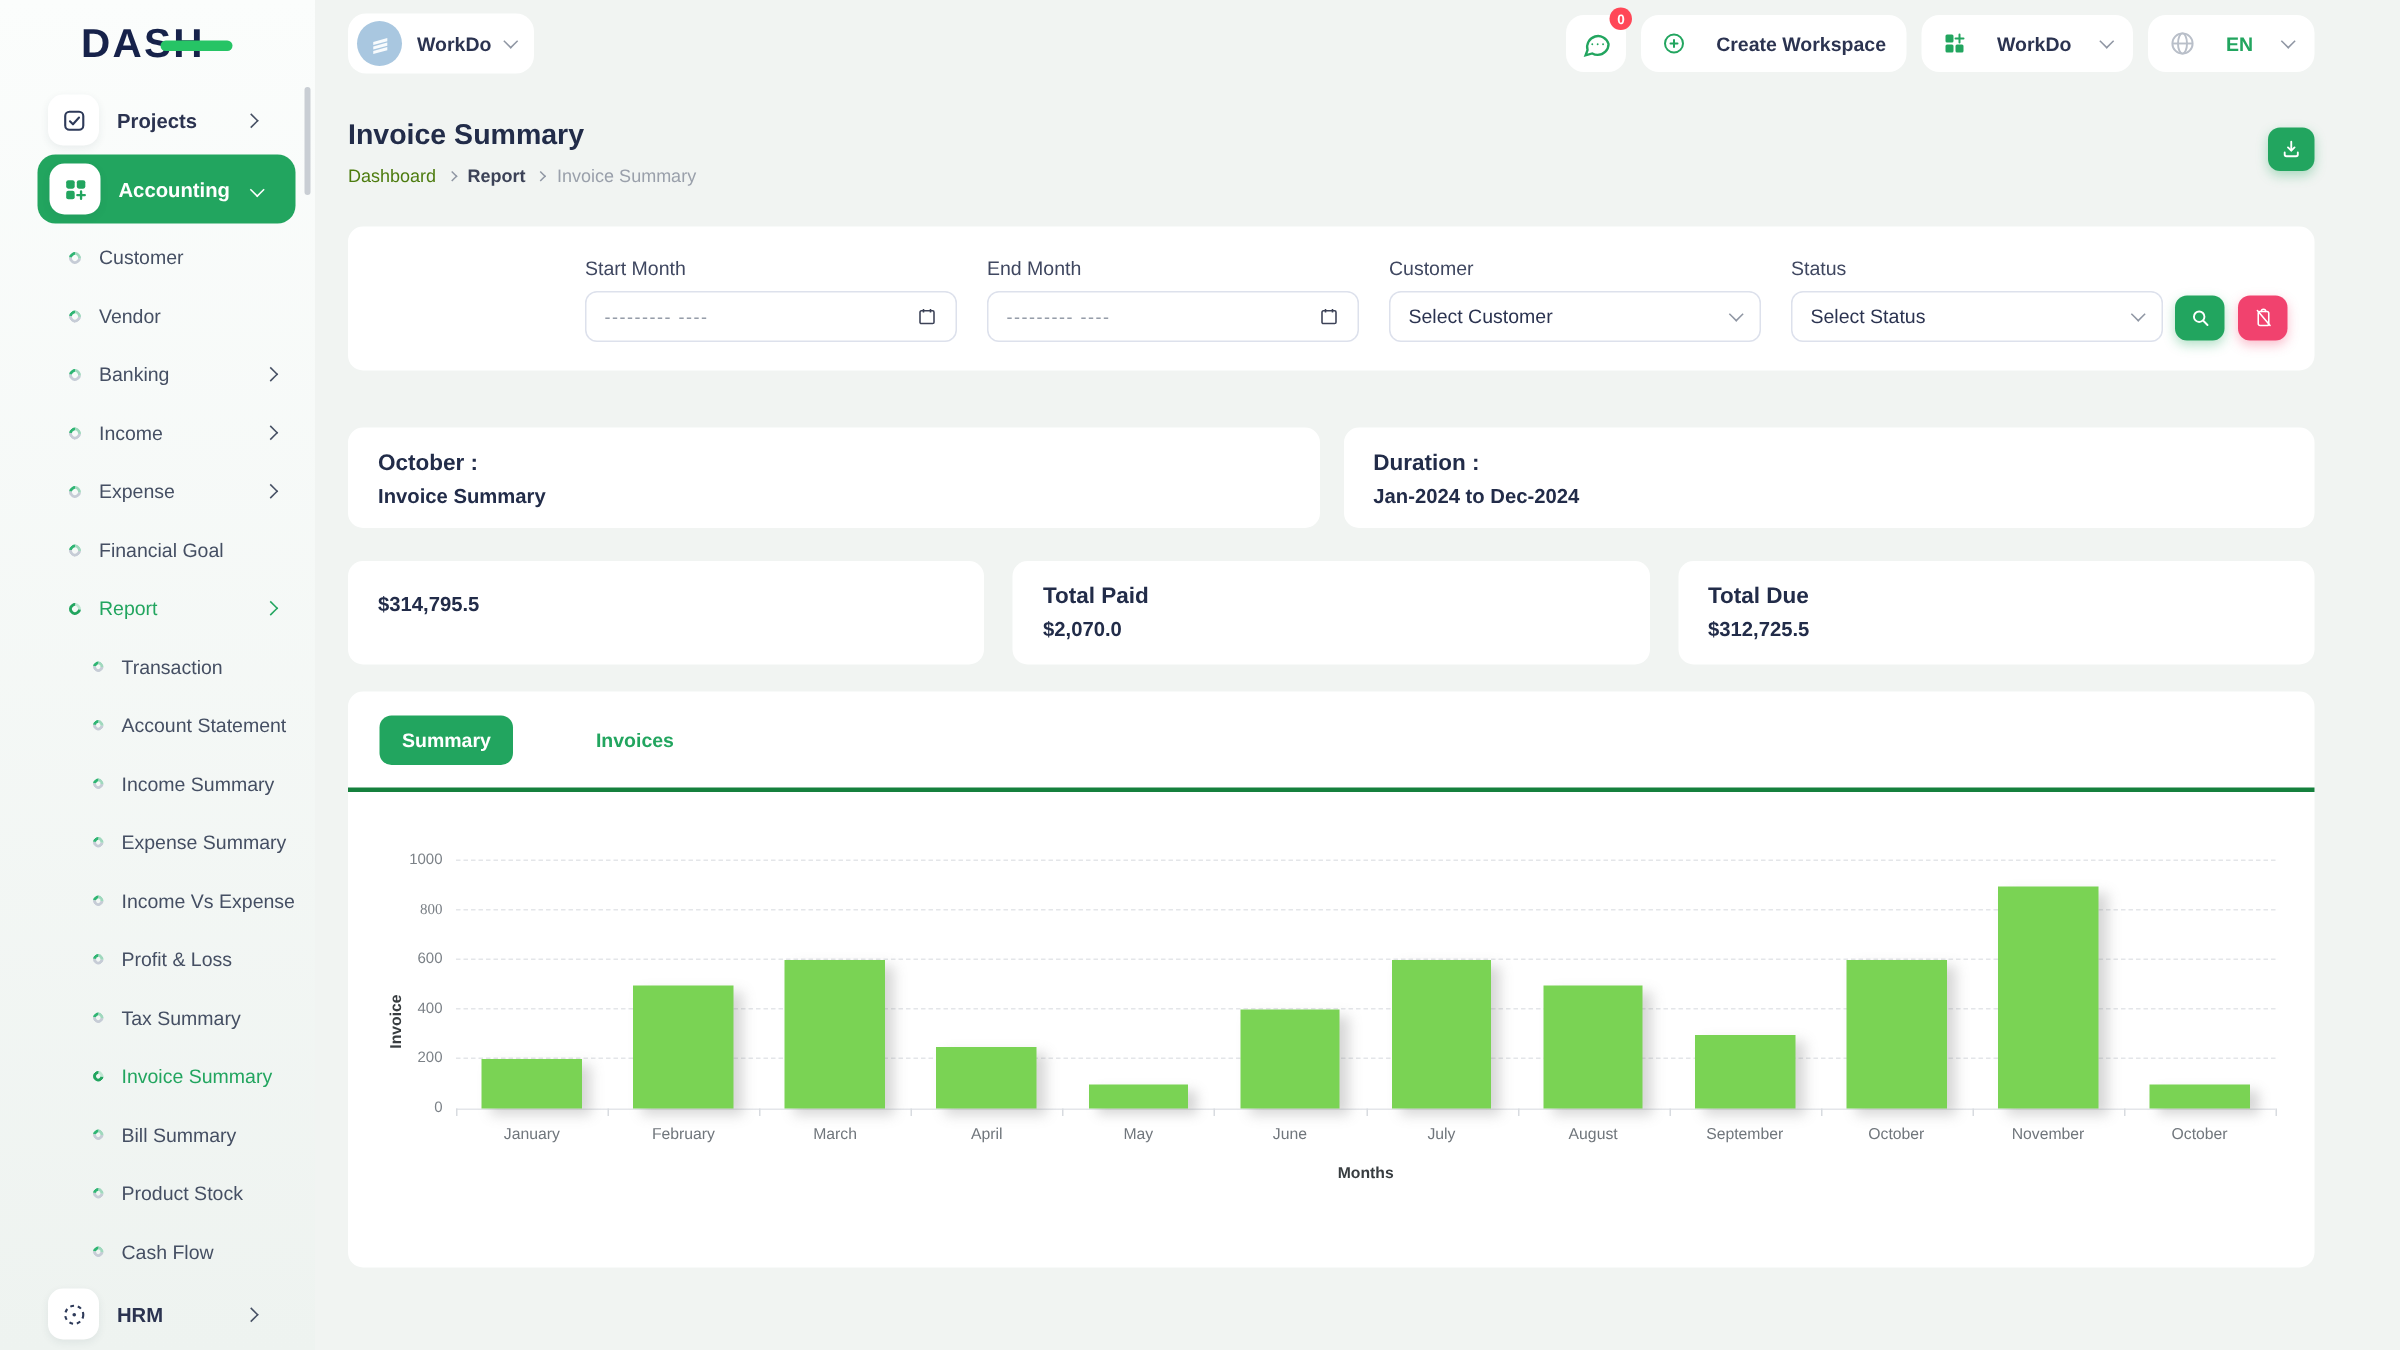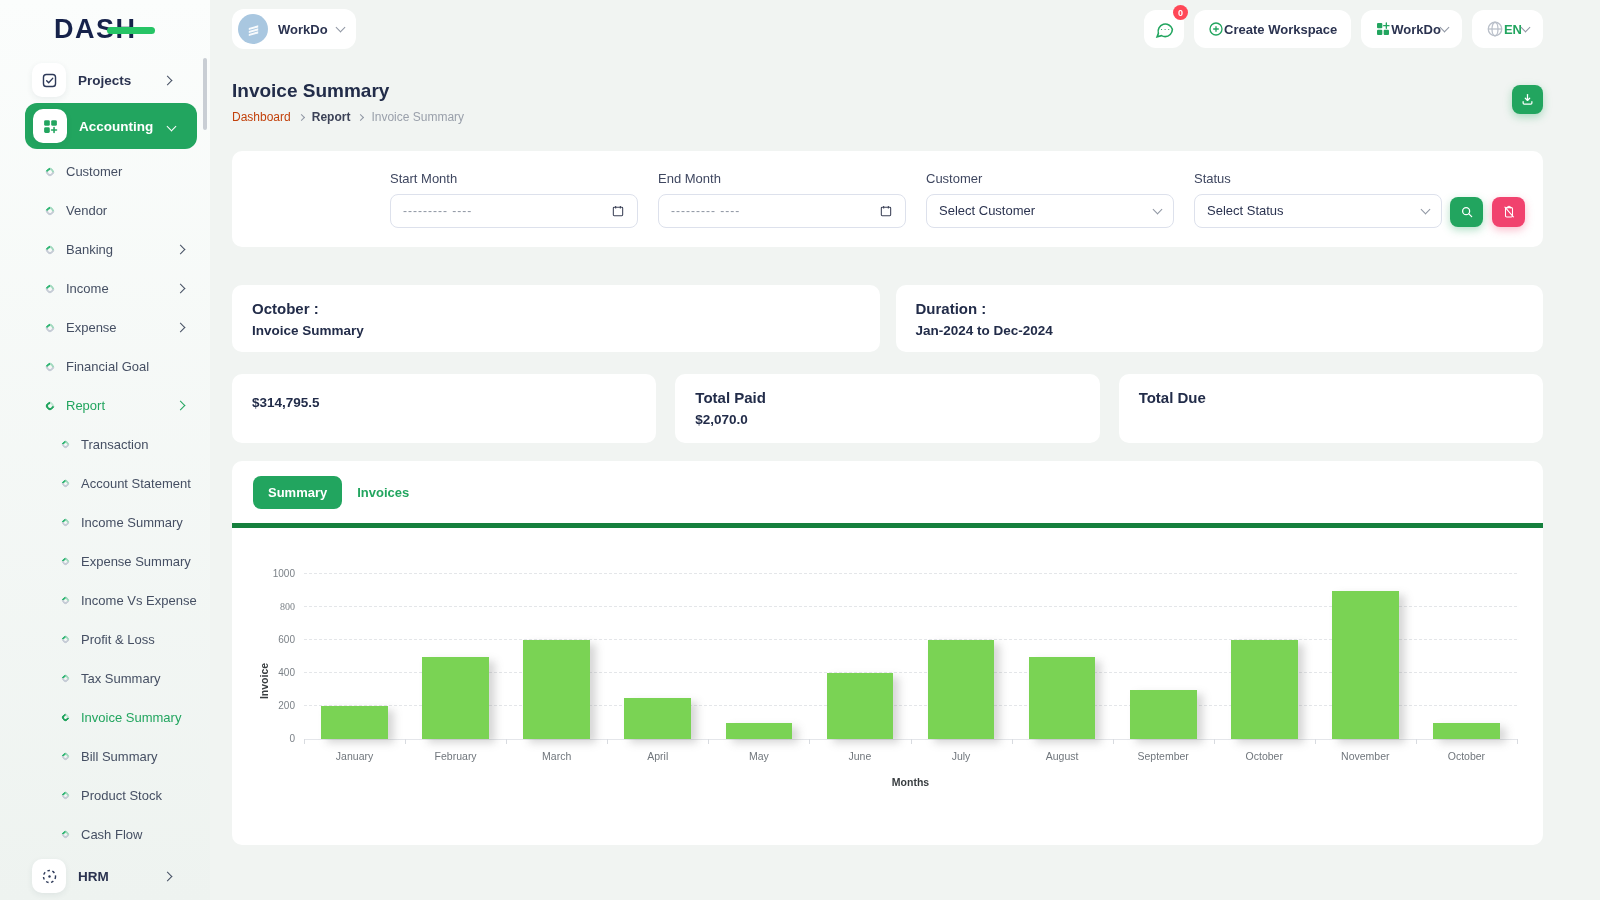--- a/index.html
+++ b/index.html
@@ -38,27 +38,27 @@
   .main { flex:1; padding:0 57px 0 22px; }
 
   .topbar { display:flex; align-items:center; margin-top:8px; height:42px; }
   .ws-chip { display:flex; align-items:center; background:#fff; border-radius:12px; padding:5px 12px 5px 6px; cursor:pointer; }
   .avatar { width:30px; height:30px; border-radius:50%; background:#a9c7e0; display:flex; align-items:center; justify-content:center; margin-right:10px; }
   .chip-label { font-size:13px; font-weight:700; color:#2b3350; margin-right:9px; }
   .chev-g { width:7px; height:7px; border-right:1.8px solid #8f96a3; border-bottom:1.8px solid #8f96a3; transform:rotate(45deg); margin-top:-3px; }
   .tb-right { margin-left:auto; display:flex; align-items:center; gap:10px; }
   .chat-btn { position:relative; width:40px; height:38px; background:#fff; border-radius:12px; display:flex; align-items:center; justify-content:center; cursor:pointer; }
   .badge { position:absolute; top:-5px; right:-4px; min-width:15px; height:15px; border-radius:8px; background:#ff4757; color:#fff; font-size:9px; font-weight:700; display:flex; align-items:center; justify-content:center; padding:0 4px; }
-  .tb-btn { display:flex; align-items:center; gap:0; background:#fff; border-radius:12px; height:38px; padding:0 14px; font-size:13px; font-weight:600; color:#2b3350; cursor:pointer; }
+  .tb-btn { display:flex; align-items:center; gap:20px; background:#fff; border-radius:12px; height:38px; padding:0 14px; font-size:13px; font-weight:600; color:#2b3350; cursor:pointer; }
   .en { color:#22A55F; font-weight:700; }
 
   .page-head { display:flex; align-items:flex-start; margin-top:30px; }
   .page-title { font-size:19px; font-weight:700; color:#222c49; }
   .crumbs { display:flex; align-items:center; gap:8px; margin-top:8px; font-size:12px; }
-  .crumb-link { color:#c2410c; cursor:pointer; }
+  .crumb-link { color:#4d7c0f; cursor:pointer; }
   .crumb-mid { color:#3c4257; font-weight:600; cursor:pointer; }
   .crumb-cur { color:#9aa0ab; }
   .crumb-sep { width:5px; height:5px; border-right:1.5px solid #8f96a3; border-top:1.5px solid #8f96a3; transform:rotate(45deg); }
   .dl-btn { margin-left:auto; margin-top:5px; width:31px; height:29px; border-radius:8px; background:#22A55F; display:flex; align-items:center; justify-content:center; cursor:pointer; box-shadow:0 3px 8px rgba(34,165,95,.35); }
 
   .card { background:#fff; border-radius:10px; }
 
   .filter-card { margin-top:27px; height:96px; display:flex; align-items:center; padding:0 18px 0 158px;justify-content:space-between; }
   .f-field { width:248px; margin-right:20px; }
   .f-label { font-size:13px; color:#3f4760; margin-bottom:8px; }
@@ -72,21 +72,21 @@
 
   .two-col { display:flex; gap:16px; margin-top:38px; }
   .info-card { flex:1; height:67px; padding:15px 20px; }
   .info-title { font-size:15px; font-weight:700; color:#222c49; }
   .info-val { font-size:13.5px; font-weight:700; color:#222c49; margin-top:6px; }
 
   .stats { display:flex; gap:19px; margin-top:22px; }
   .stat-card { flex:1; height:69px; padding:15px 20px; }
 
   .chart-card { margin-top:18px; height:384px; }
-  .tabs { display:flex; align-items:center; height:67px; padding:0 21px; border-bottom:5px solid #15803d; }
+  .tabs { display:flex; align-items:center; height:67px; padding:0 21px; border-bottom:3px solid #15803d;gap:40px; }
   .tab-active { background:#22A55F; color:#fff; font-size:13px; font-weight:600; border-radius:8px; padding:9px 15px; cursor:pointer; }
   .tab-link { color:#22A55F; font-size:13px; font-weight:600; margin-left:15px; cursor:pointer; }
 
   .chart-outer { position:relative; margin:46px 26px 0 72px; }
   .chart-plot { position:relative; height:166px; border-bottom:1px solid #e4e6ea; }
   .gridline { position:absolute; left:0; right:0; border-top:1px dashed #e4e6e9; }
   .ylabs { position:absolute; right:100%; top:0; bottom:0; width:40px; margin-right:9px; }
   .ylab { position:absolute; right:0; font-size:10px; color:#7b8187; }
   .ylabel { position:absolute; left:-58px; top:50%; transform:translateY(-50%) rotate(-90deg); font-size:10.5px; font-weight:700; color:#383d40; }
   .bars { position:absolute; left:0; right:0; top:0; bottom:0; display:flex; align-items:flex-end; }
@@ -370,20 +370,21 @@
     <div class="stats">
       <div class="card stat-card">
         <div class="info-val">$314,795.5</div>
       </div>
       <div class="card stat-card">
         <div class="info-title">Total Paid</div>
         <div class="info-val">$2,070.0</div>
       </div>
       <div class="card stat-card">
         <div class="info-title">Total Due</div>
+        <div class="info-val">$312,725.5</div>
       </div>
     </div>
 
     <section class="card chart-card">
       <div class="tabs">
         <span class="tab-active">Summary</span>
         <span class="tab-link">Invoices</span>
       </div>
       <div class="chart-outer">
         <div class="ylabel">Invoice</div>

